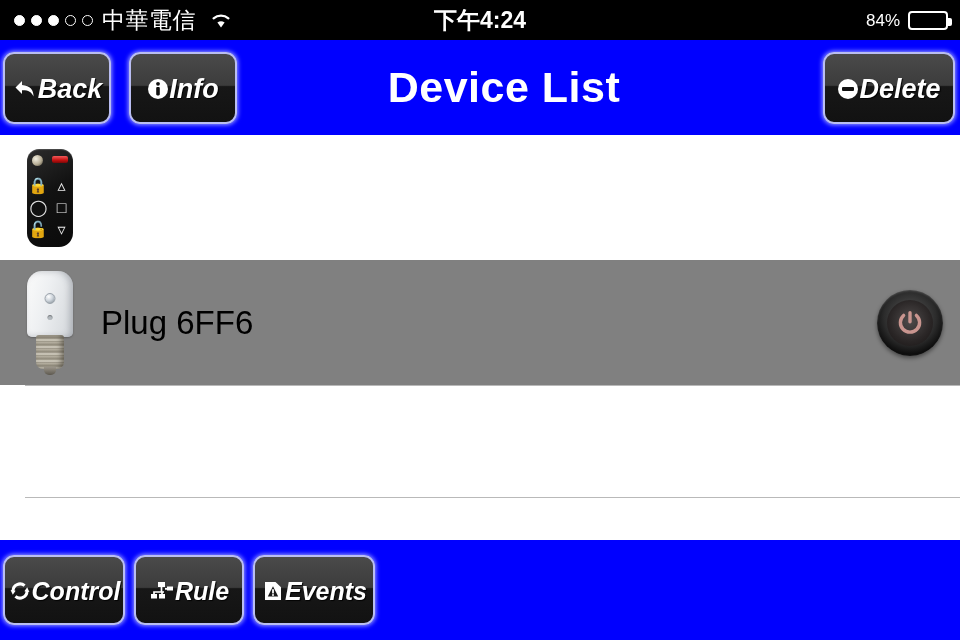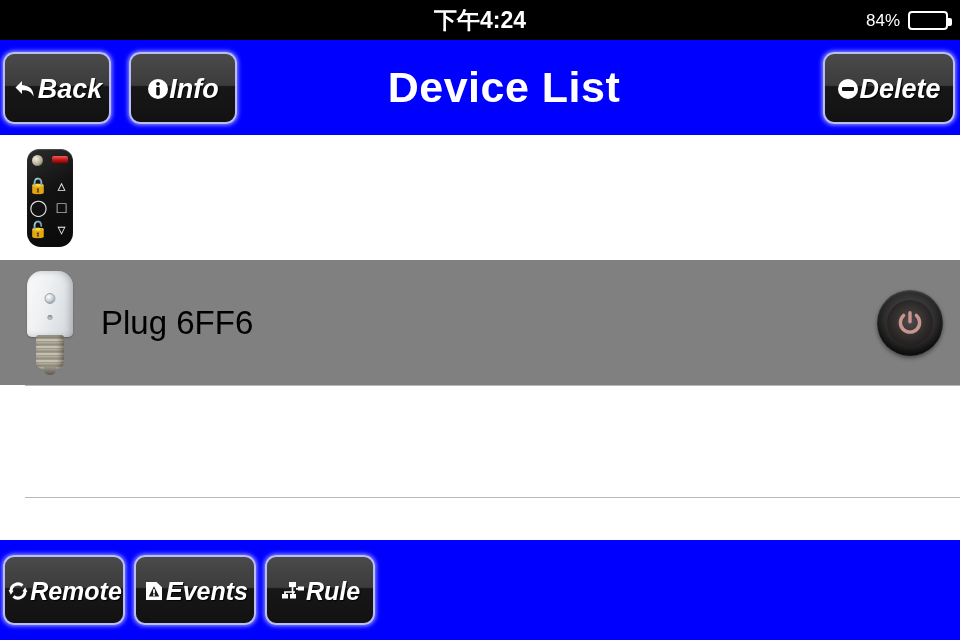--- a/index.html
+++ b/index.html
@@ -206,20 +206,36 @@
   .tool-btn { width: 110px; height: 70px; }
   .tool-btn .glabel { font-size: 25px; margin-top: 3px; }
   .tool-btn.wide { width: 122px; }
 </style>
 </head>
 <body>
 
 <div id="app">
 
   <div class="statusbar">
+    <div class="sb-left">
+      <div class="dots">
+        <span class="dot filled"></span>
+          <span class="dot filled"></span>
+          <span class="dot filled"></span>
+          <span class="dot"></span>
+          <span class="dot"></span>
+      </div>
+      <span class="carrier">中華電信</span>
+      <span class="wifi">
+        <svg width="24" height="18" viewBox="0 0 24 18">
+          <path d="M12 16.5 L8.4 11.6 A6.2 6.2 0 0 1 15.6 11.6 Z" fill="#ffffff"></path>
+          <path d="M4.6 7.3 A11.5 11.5 0 0 1 19.4 7.3" stroke="#ffffff" stroke-width="2.3" fill="none" stroke-linecap="round"></path>
+        </svg>
+      </span>
+    </div>
     <div class="sb-center">
       <span class="clock">下午4:24</span>
     </div>
     <div class="sb-right">
       <span class="battpct">84%</span>
       <span class="batt">
         <span class="batt-fill" id="batt-fill" style="width: 84%;"></span>
       </span>
     </div>
   </div>
@@ -311,43 +327,43 @@
 
     <div class="gbtn tool-btn wide">
       <span class="gicon">
         <svg width="24" height="24" viewBox="0 0 24 24">
           <path d="M19 12 A7 7 0 0 1 7.4 17.3" stroke="#ffffff" stroke-width="3" fill="none" stroke-linecap="butt"></path>
           <path d="M5 12 A7 7 0 0 1 16.6 6.7" stroke="#ffffff" stroke-width="3" fill="none" stroke-linecap="butt"></path>
           <path d="M19.2 8.2 L21.4 13 L16.4 12.2 Z" fill="#ffffff"></path>
           <path d="M4.8 15.8 L2.6 11 L7.6 11.8 Z" fill="#ffffff"></path>
         </svg>
       </span>
-      <span class="glabel">Remote</span>
-    </div>
-
-    <div class="gbtn tool-btn wide">
-      <span class="gicon">
-        <svg width="24" height="24" viewBox="0 0 24 24">
-          <path d="M4 3 H14.5 L20 8.2 V21 H4 Z" fill="#ffffff"></path>
-          <path d="M12 7.2 L17.2 17.6 H6.8 Z" fill="#1a1a1a"></path>
-          <rect x="11.1" y="10" width="1.8" height="4.6" rx="0.9" fill="#ffffff"></rect>
-          <circle cx="12" cy="16.1" r="1" fill="#ffffff"></circle>
-        </svg>
-      </span>
-      <span class="glabel">Events</span>
+      <span class="glabel">Control</span>
     </div>
 
     <div class="gbtn tool-btn">
       <span class="gicon">
         <svg width="26" height="24" viewBox="0 0 26 24">
           <rect x="9" y="3" width="7" height="5" fill="#ffffff"></rect>
           <rect x="18" y="7.5" width="6" height="4" fill="#ffffff"></rect>
           <rect x="2" y="15" width="6" height="4.5" fill="#ffffff"></rect>
           <rect x="10" y="15" width="6" height="4.5" fill="#ffffff"></rect>
           <path d="M12.5 8 L12.5 13 M5 15 L5 13 L15 13 M16 9.8 L18 9.8 M13 13 L13 15" stroke="#ffffff" stroke-width="1.7" fill="none"></path>
         </svg>
       </span>
       <span class="glabel">Rule</span>
     </div>
 
+    <div class="gbtn tool-btn wide">
+      <span class="gicon">
+        <svg width="24" height="24" viewBox="0 0 24 24">
+          <path d="M4 3 H14.5 L20 8.2 V21 H4 Z" fill="#ffffff"></path>
+          <path d="M12 7.2 L17.2 17.6 H6.8 Z" fill="#1a1a1a"></path>
+          <rect x="11.1" y="10" width="1.8" height="4.6" rx="0.9" fill="#ffffff"></rect>
+          <circle cx="12" cy="16.1" r="1" fill="#ffffff"></circle>
+        </svg>
+      </span>
+      <span class="glabel">Events</span>
+    </div>
+
   </div>
 
 </div>
 
 </body></html>

